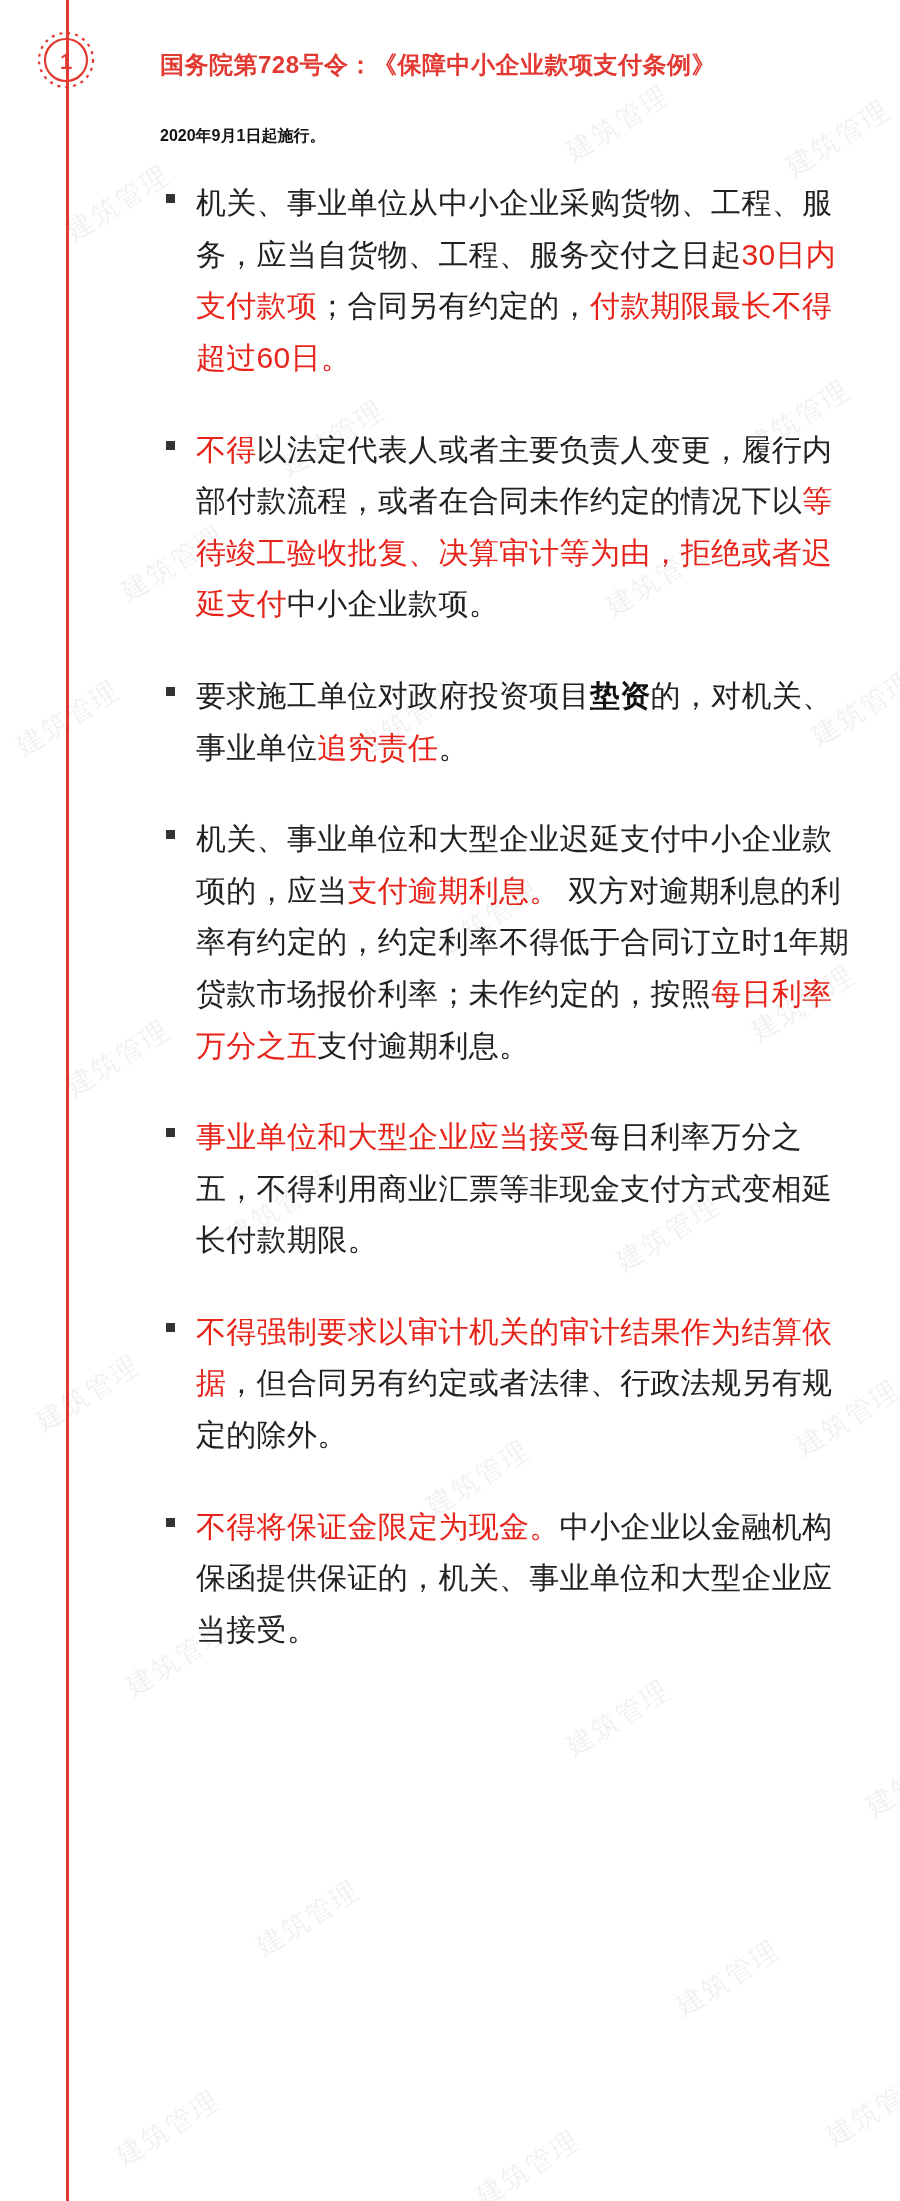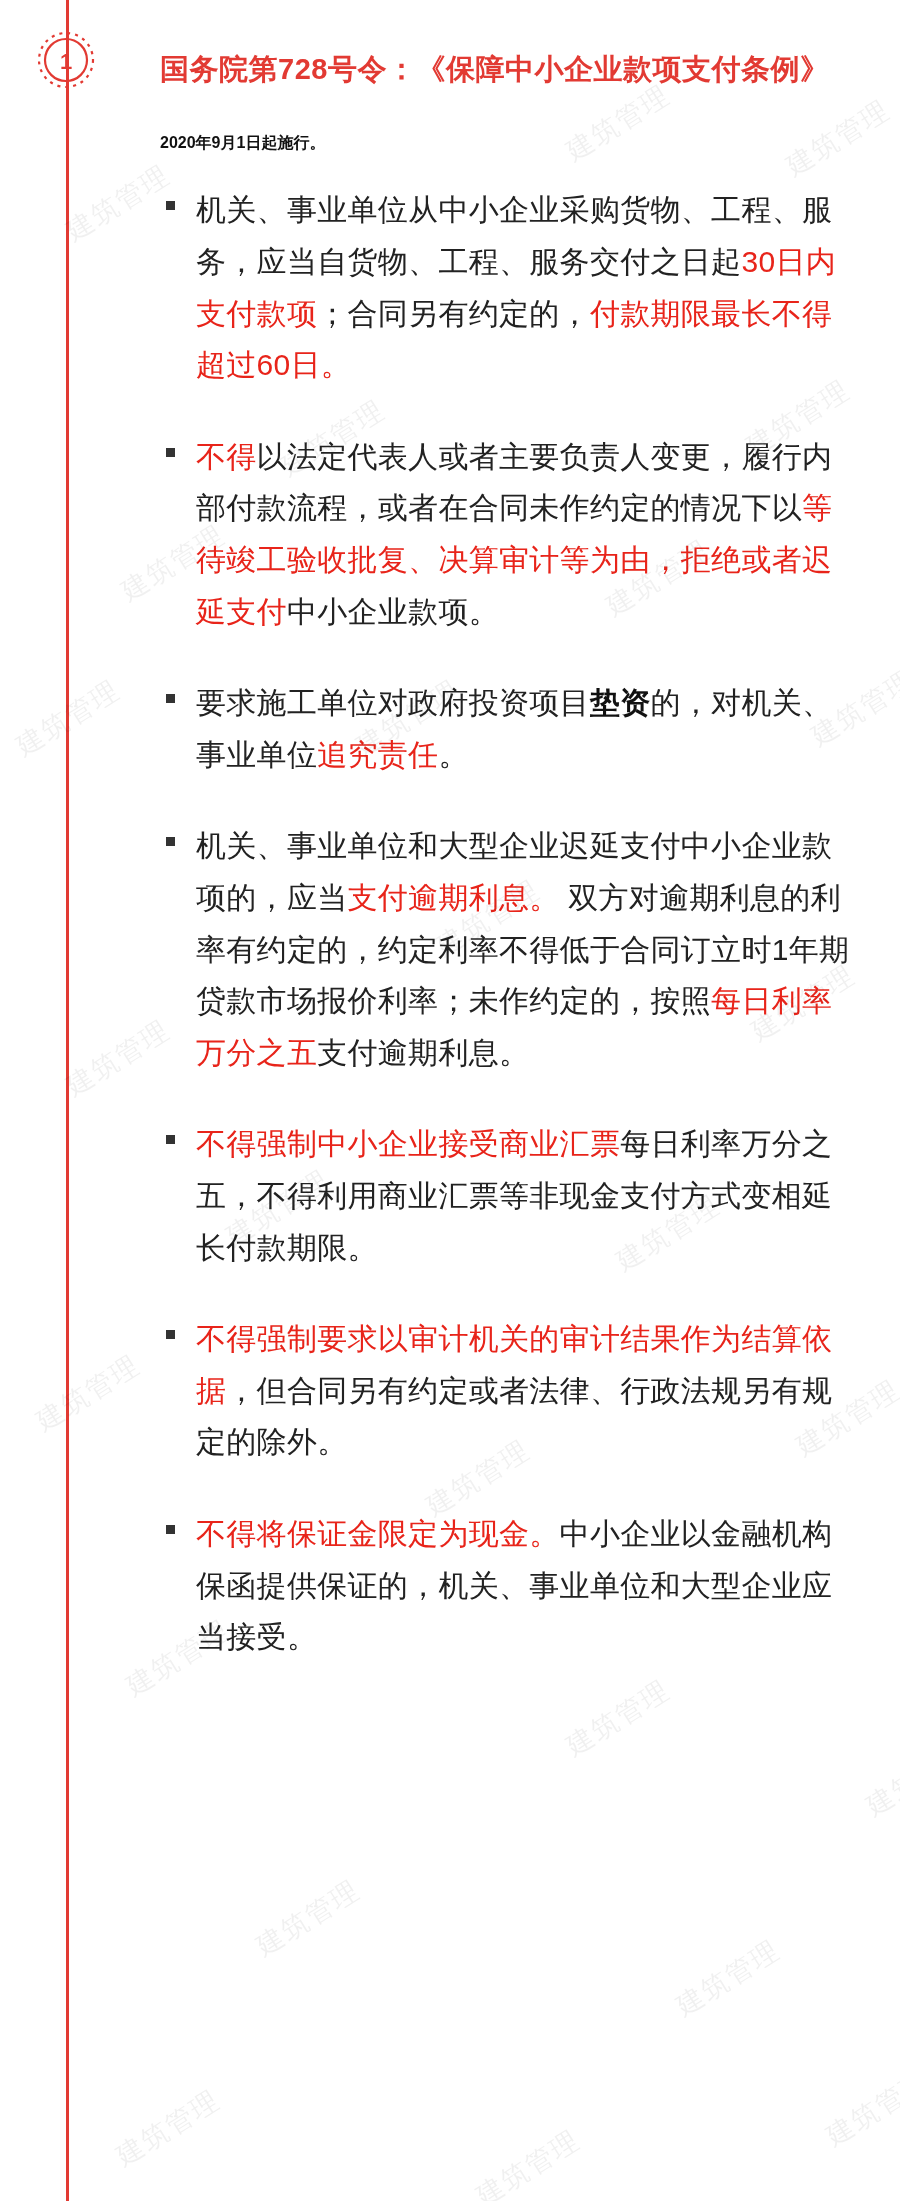--- a/index.html
+++ b/index.html
@@ -59,21 +59,21 @@
 
   
   .content {
     position: relative;
     z-index: 4;
     padding: 48px 40px 40px 160px;
   }
 
   .title {
     color: #e23a33;
-    font-size: 29px;
+    font-size: 24px;
     font-weight: bold;
     line-height: 1.45;
     letter-spacing: 0.5px;
     margin: 0 0 42px 0;
     max-width: 700px;
   }
 
   .subtitle {
     color: #111;
     font-size: 16px;
@@ -153,17 +153,17 @@
 </div>
 
 <div class="content">
   <h1 class="title">国务院第728号令：《保障中小企业款项支付条例》</h1>
   <p class="subtitle">2020年9月1日起施行。</p>
   <ul class="bullets">
       <li><span>机关、事业单位从中小企业采购货物、工程、服务，应当自货物、工程、服务交付之日起</span><span class="r">30日内支付款项</span><span>；合同另有约定的，</span><span class="r">付款期限最长不得超过60日。</span></li>
       <li><span class="r">不得</span><span>以法定代表人或者主要负责人变更，履行内部付款流程，或者在合同未作约定的情况下以</span><span class="r">等待竣工验收批复、决算审计等为由，拒绝或者迟延支付</span><span>中小企业款项。</span></li>
       <li><span>要求施工单位对政府投资项目</span><span class="b">垫资</span><span>的，对机关、事业单位</span><span class="r">追究责任</span><span>。</span></li>
       <li><span>机关、事业单位和大型企业迟延支付中小企业款项的，应当</span><span class="r">支付逾期利息。</span><span> 双方对逾期利息的利率有约定的，约定利率不得低于合同订立时1年期贷款市场报价利率；未作约定的，按照</span><span class="r">每日利率万分之五</span><span>支付逾期利息。</span></li>
-      <li><span class="r">不得强制中小企业接受商业汇票</span><span>每日利率万分之五，不得利用商业汇票等非现金支付方式变相延长付款期限。</span></li>
+      <li><span class="r">事业单位和大型企业应当接受</span><span>每日利率万分之五，不得利用商业汇票等非现金支付方式变相延长付款期限。</span></li>
       <li><span class="r">不得强制要求以审计机关的审计结果作为结算依据</span><span>，但合同另有约定或者法律、行政法规另有规定的除外。</span></li>
       <li><span class="r">不得将保证金限定为现金。</span><span>中小企业以金融机构保函提供保证的，机关、事业单位和大型企业应当接受。</span></li>
     </ul>
 </div>
 
 </body></html>

